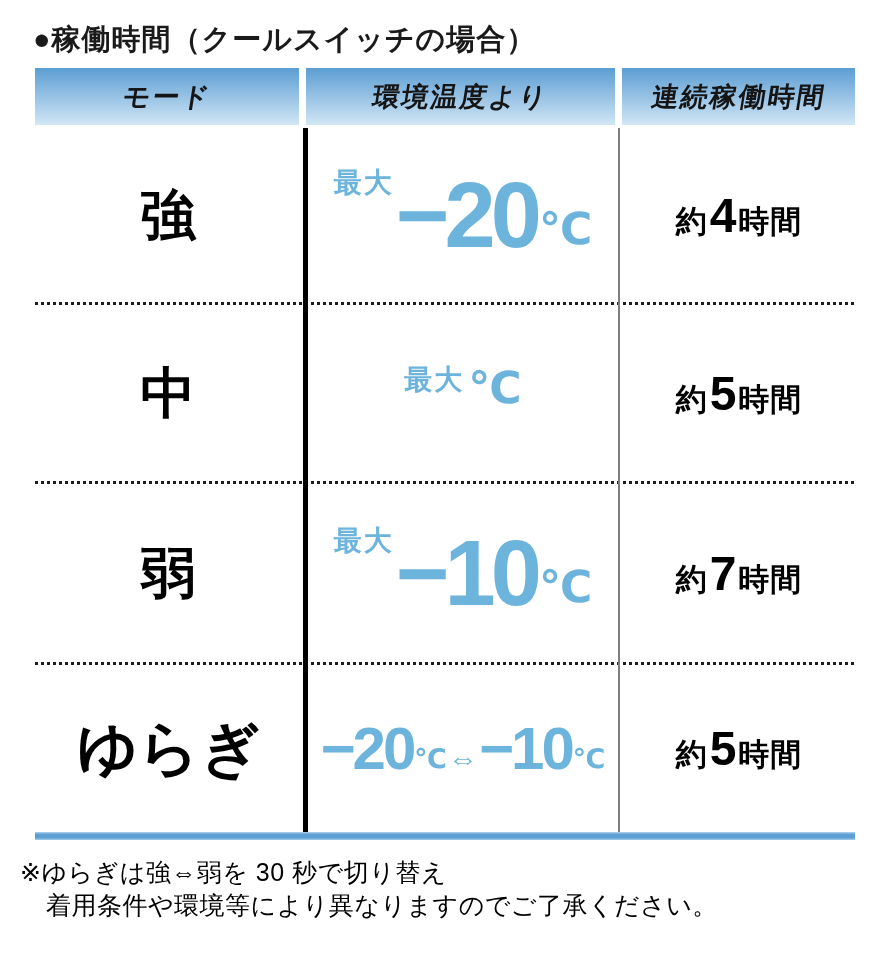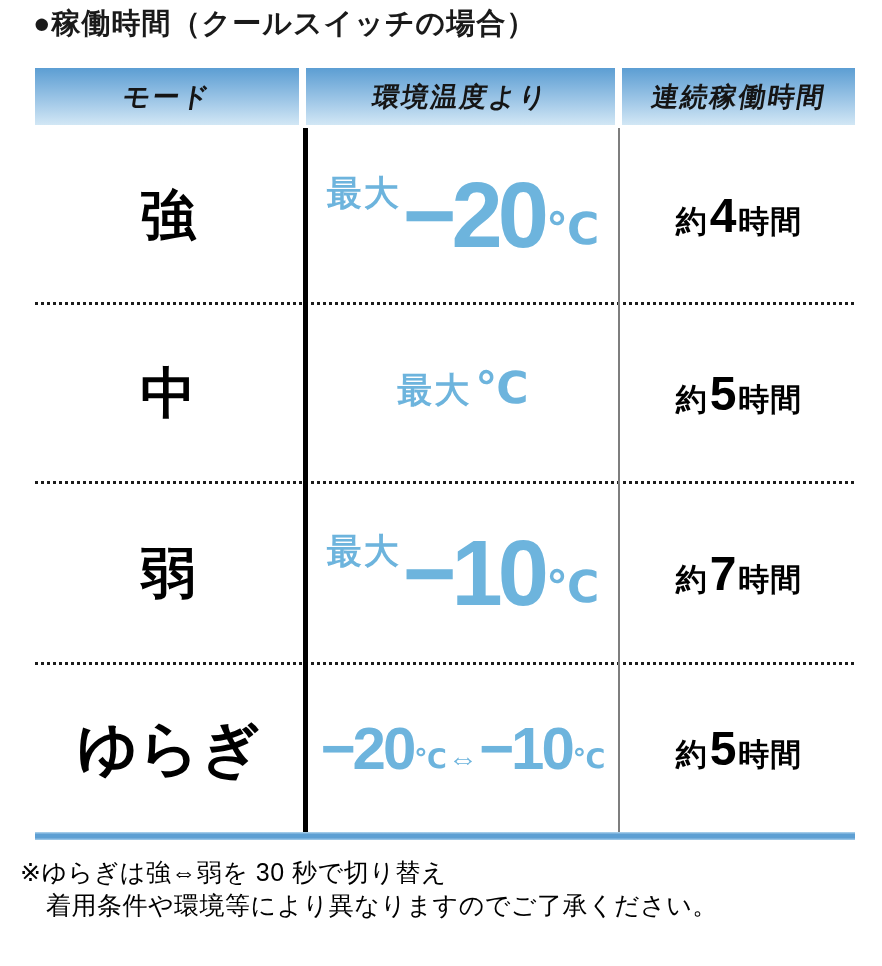--- a/index.html
+++ b/index.html
@@ -5,21 +5,21 @@
   html,body { margin:0; padding:0; background:#ffffff; }
   body {
     width:882px; height:966px;
     font-family:"Liberation Sans","DejaVu Sans",sans-serif;
     color:#111;
   }
   .page { position:relative; width:882px; height:966px; background:#fff; overflow:hidden; }
 
   
   .title {
-    position:absolute; left:33px; top:4px;
+    position:absolute; left:33px; top:20px;
     font-size:29px; font-weight:600; letter-spacing:1px; color:#1a1a1a;
     white-space:nowrap;
   }
 
   
   .spec-table { position:absolute; left:35px; top:68px; width:820px; }
 
   .thead { display:flex; height:57px; }
   .th {
     background:linear-gradient(180deg,#5c9ed3 0%, #9cc5e6 55%, #d2e7f5 100%);
@@ -51,22 +51,22 @@
   .c-mode  { width:268px; display:flex; justify-content:center; align-items:center; }
   .c-temp  { width:320px; display:flex; justify-content:center; align-items:center; overflow:visible; }
   .c-hours { flex:1; display:flex; justify-content:center; align-items:baseline; }
 
   .mode-text { font-size:55px; font-weight:bold; color:#000; letter-spacing:2px; line-height:1; }
   .mode-text-small { font-size:60px; letter-spacing:0; }
 
   
   .temp-block { display:flex; align-items:flex-start; line-height:1; }
   .max-label {
-    font-size:35px; font-weight:bold; letter-spacing:2px;
-    margin-top:6px; margin-right:2px; white-space:nowrap;
+    font-size:28px; font-weight:bold; letter-spacing:2px;
+    margin-right:2px; white-space:nowrap;
   }
   .temp-num {
     font-size:92px; font-weight:bold; letter-spacing:-5px; line-height:1;
     white-space:nowrap;
   }
   .temp-unit {
     font-size:44px; font-weight:bold; align-self:flex-end;
     margin-bottom:10px; margin-left:2px;
   }
 

